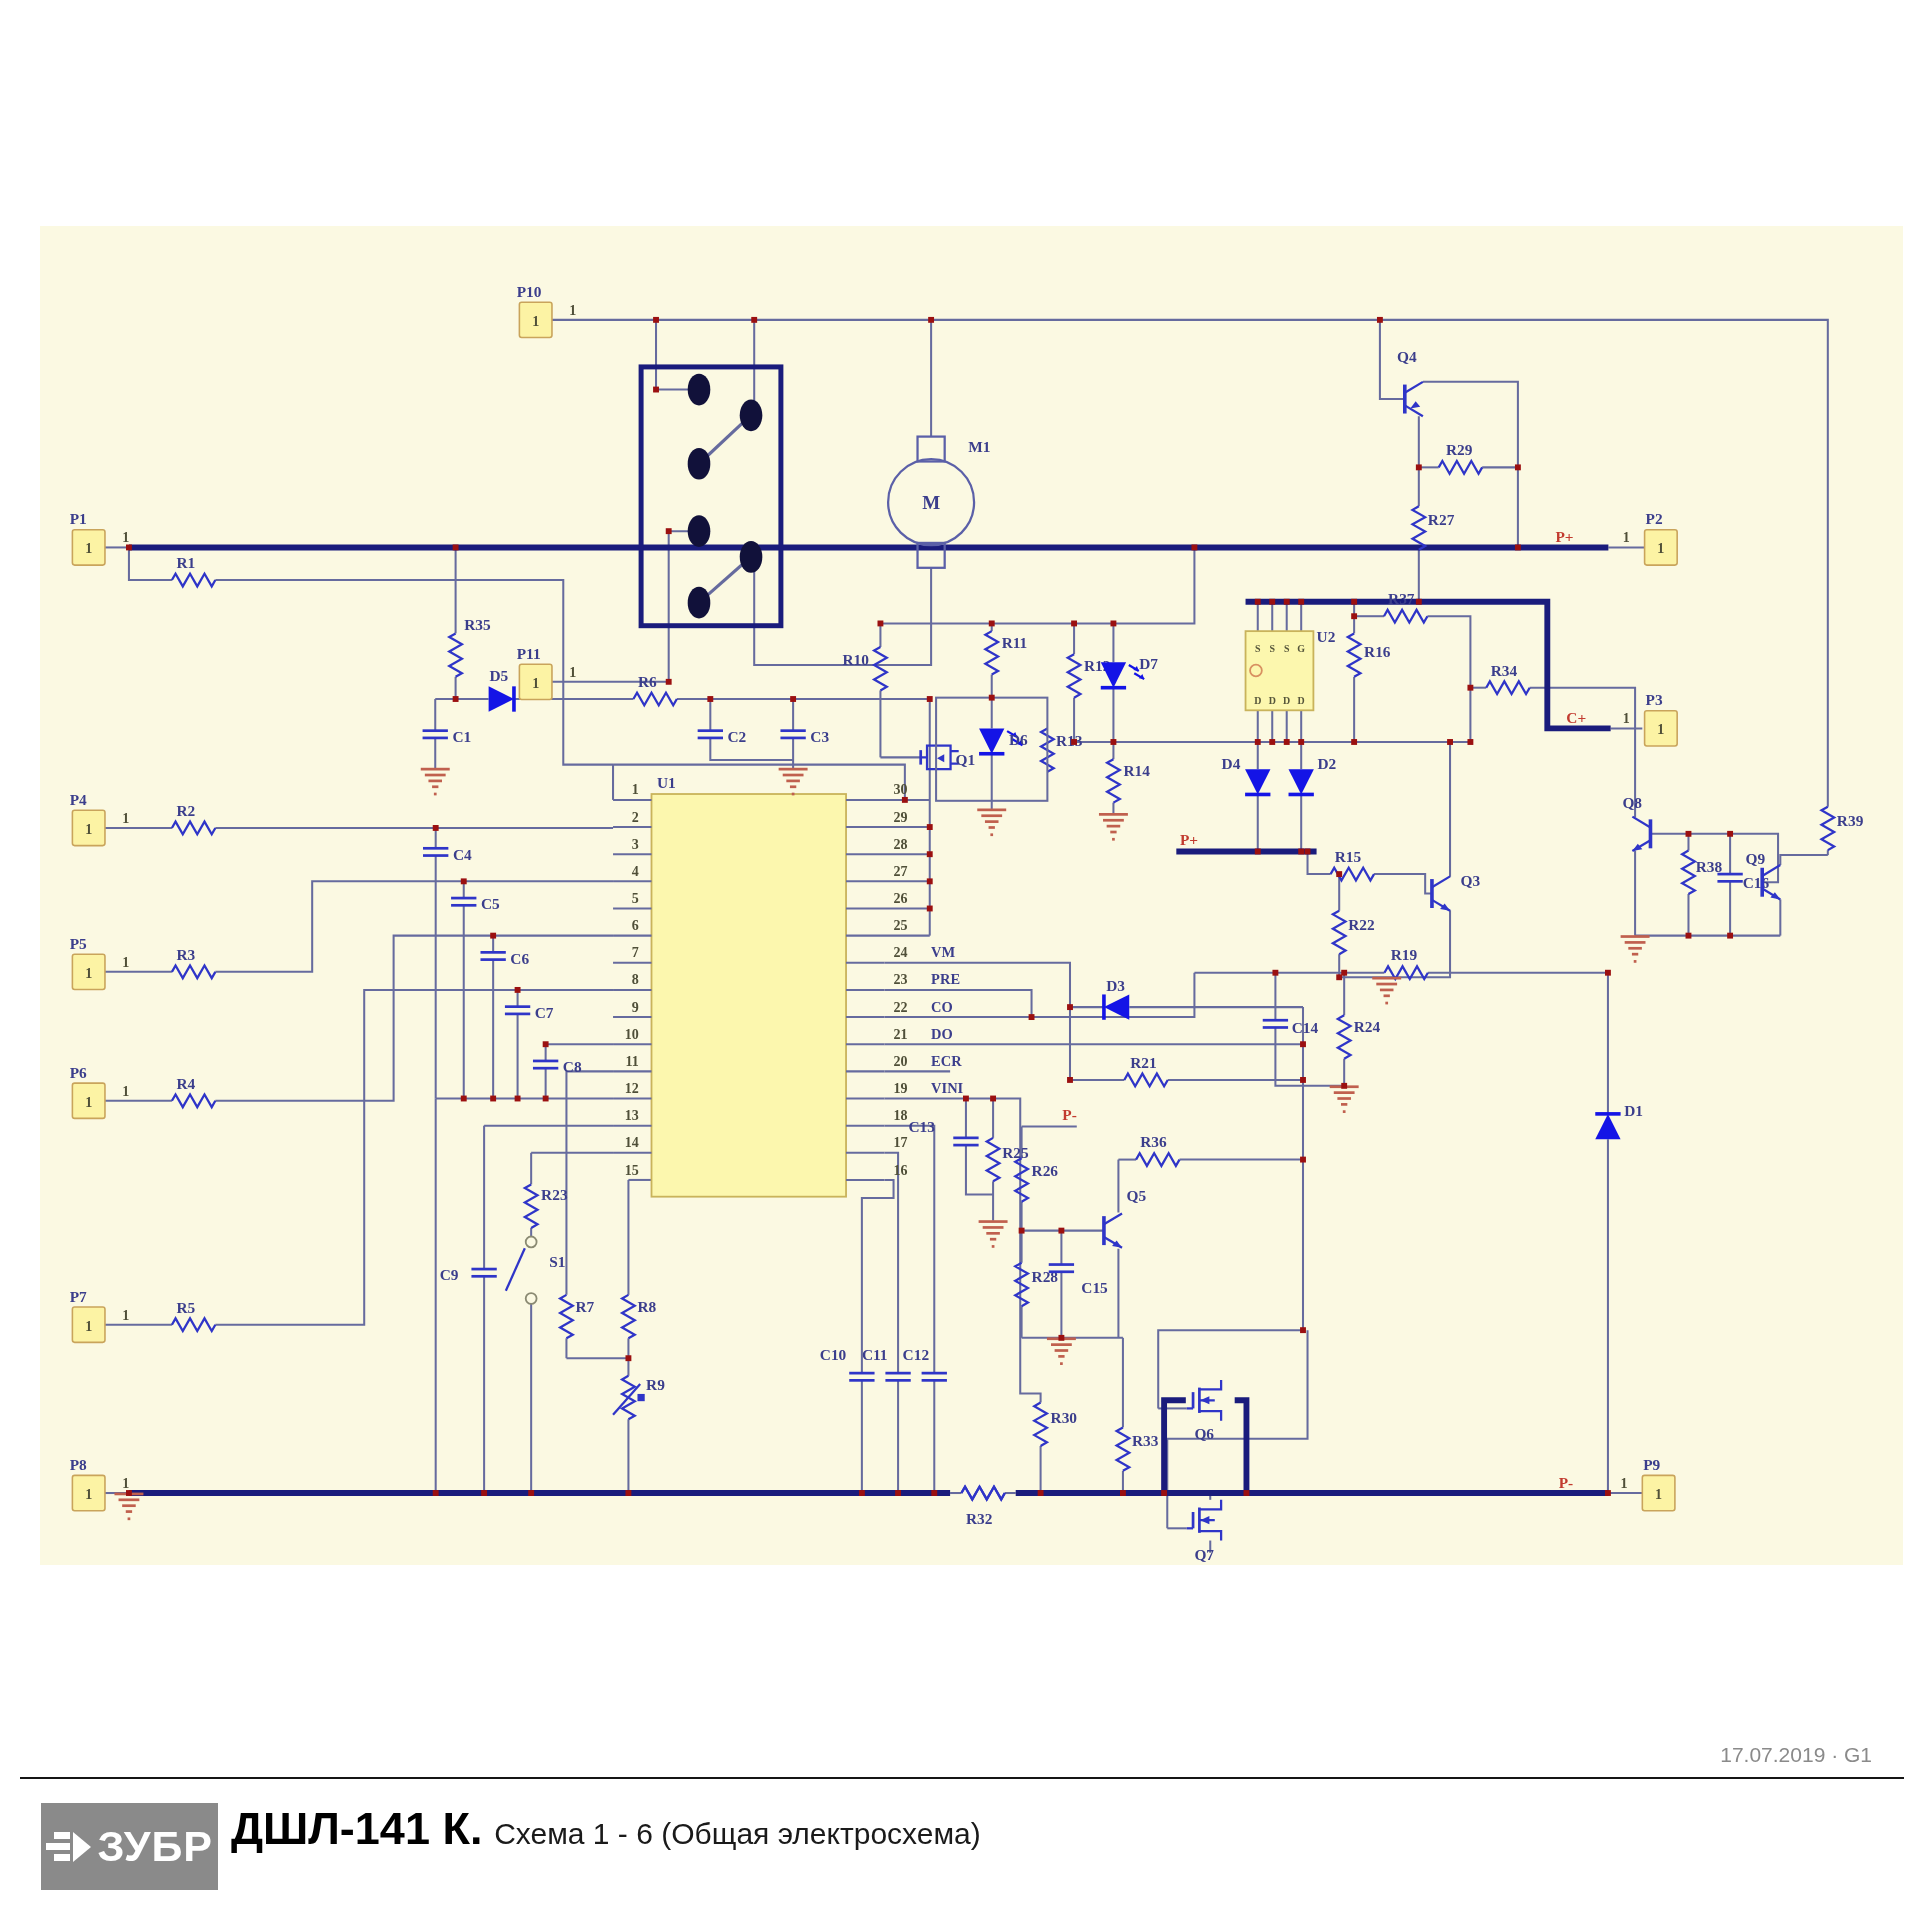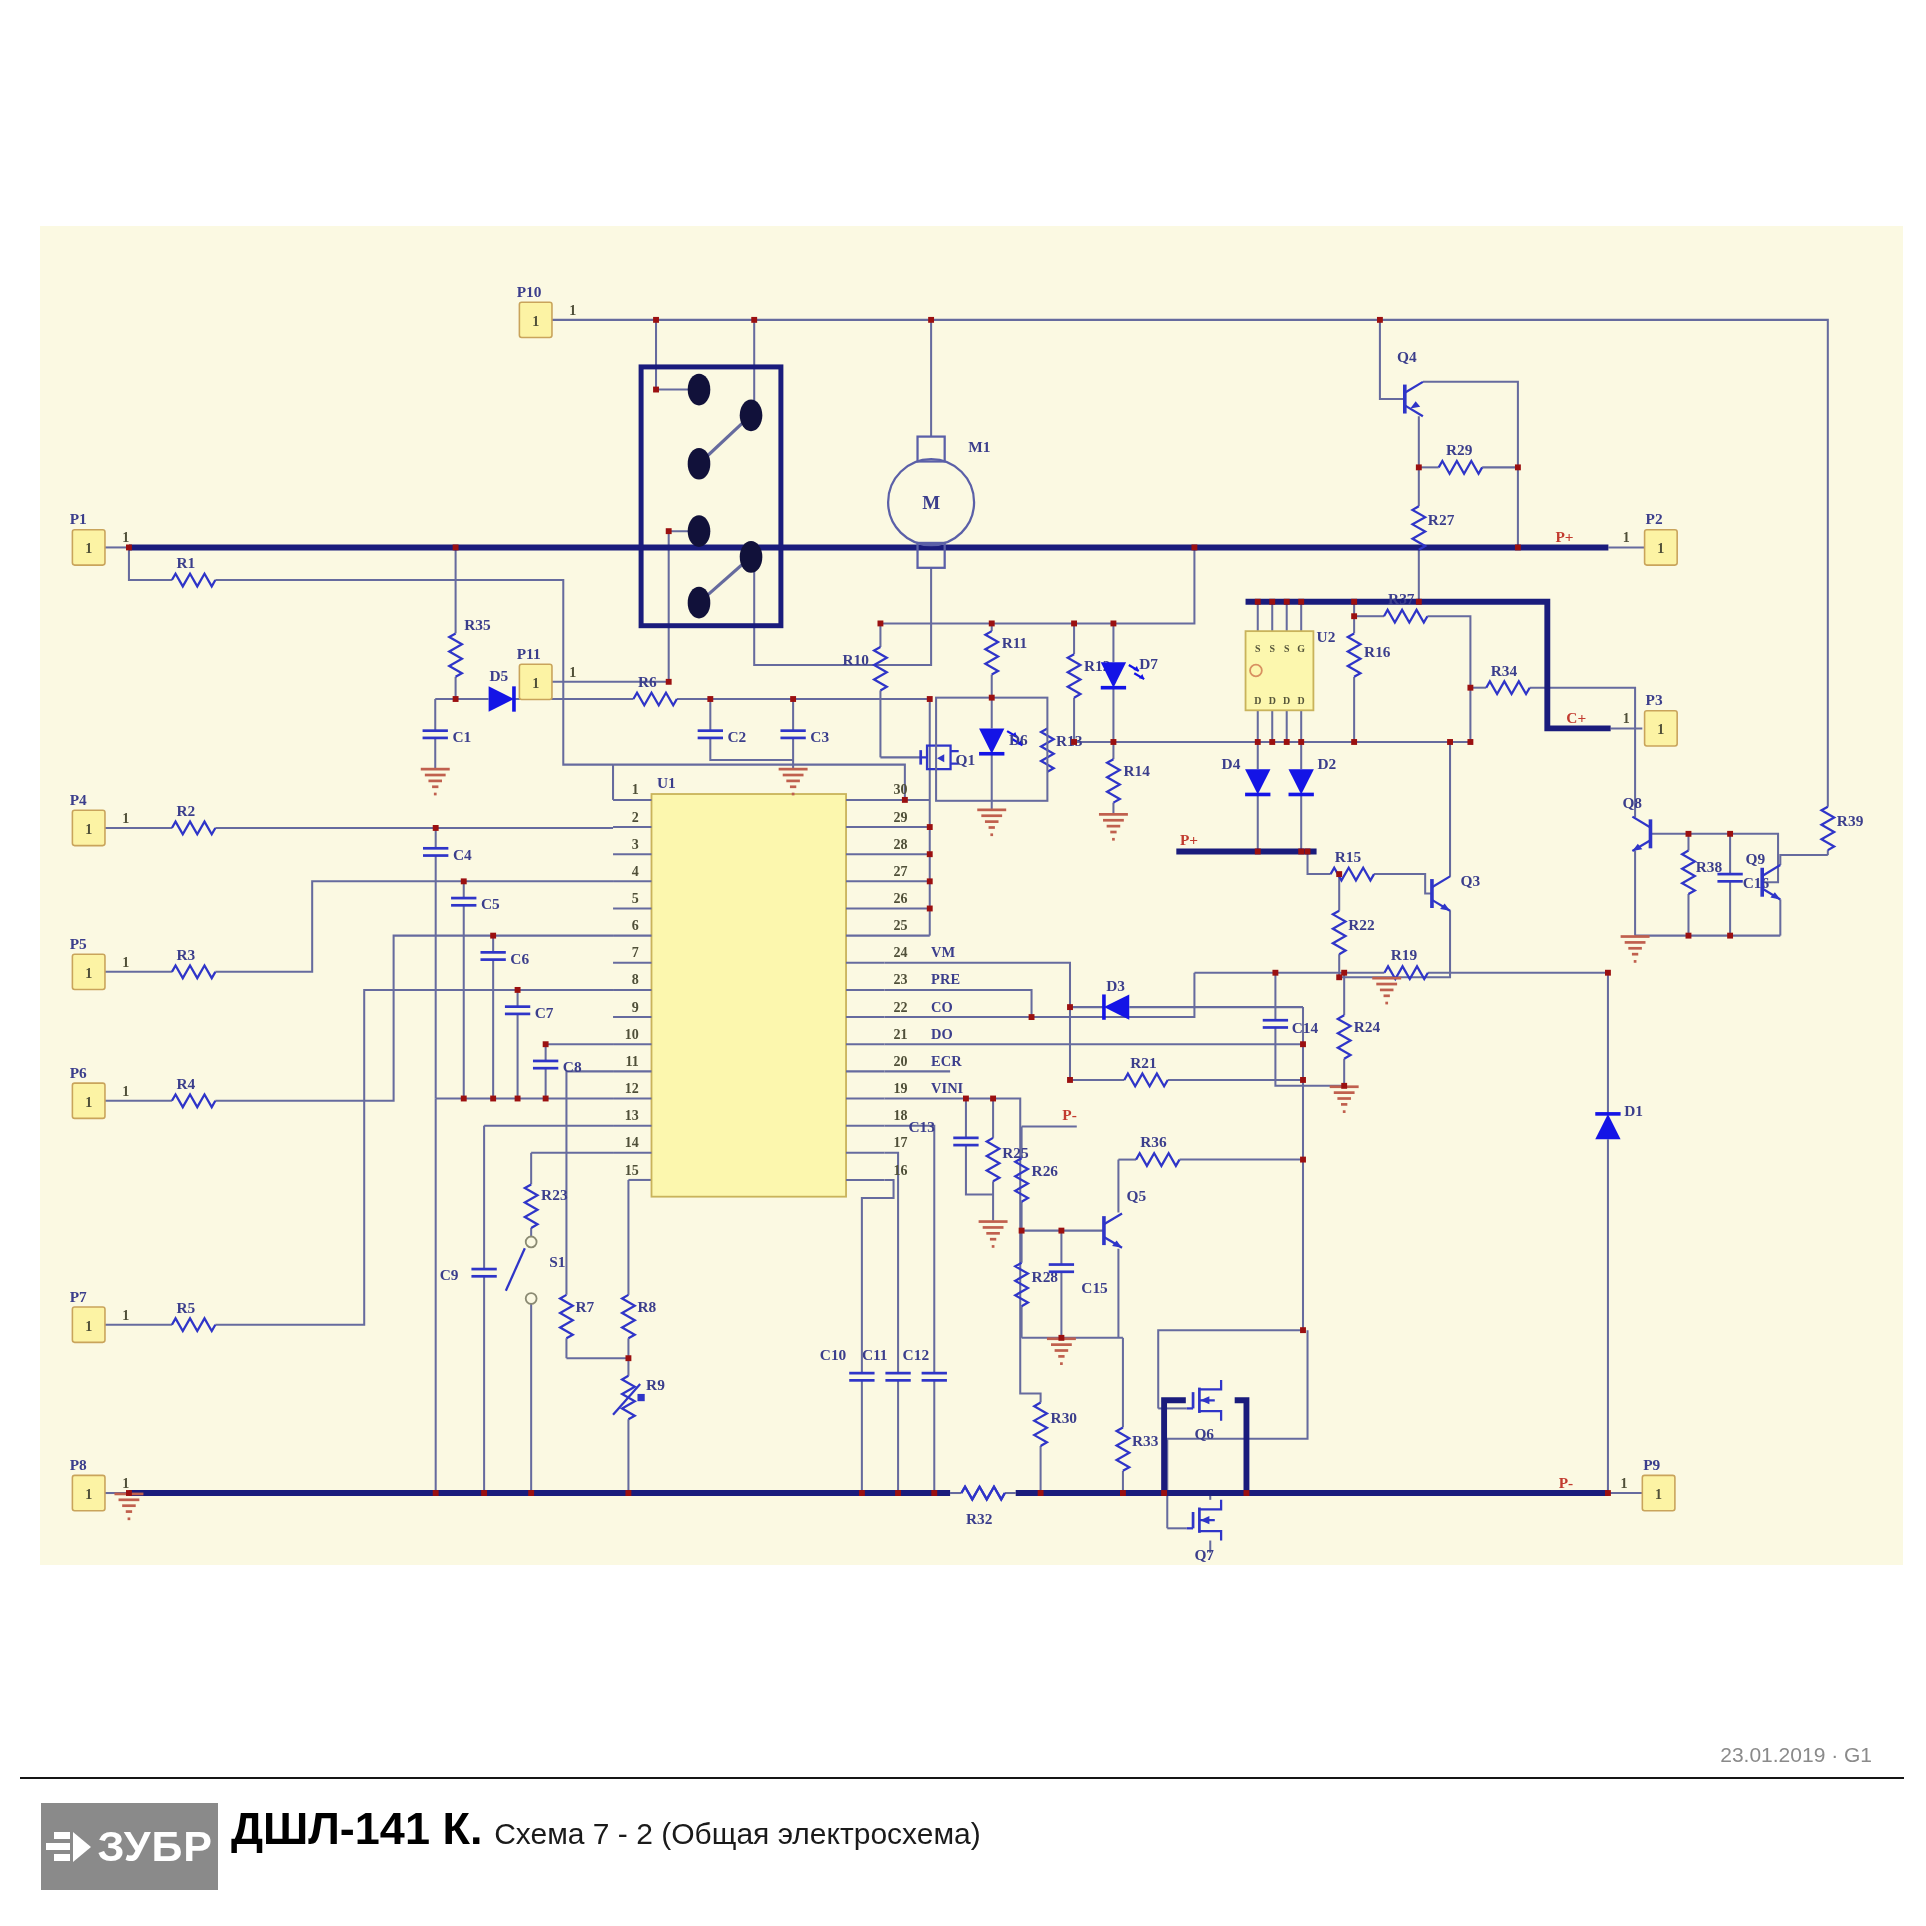--- a/index.html
+++ b/index.html
@@ -844,32 +844,32 @@
       <rect x="2185.5" y="1535.5" width="13" height="13" fill="#9B1010"></rect>
       <rect x="1939.5" y="1371.5" width="13" height="13" fill="#9B1010"></rect>
       <rect x="3725.5" y="1836.5" width="13" height="13" fill="#9B1010"></rect>
       <rect x="3817.5" y="1836.5" width="13" height="13" fill="#9B1010"></rect>
       <rect x="3725.5" y="2061.5" width="13" height="13" fill="#9B1010"></rect>
       <rect x="3817.5" y="2061.5" width="13" height="13" fill="#9B1010"></rect>
       <rect x="278.5" y="3293.5" width="13" height="13" fill="#9B1010"></rect>
       <rect x="1471.5" y="1500.5" width="13" height="13" fill="#9B1010"></rect>
     </svg>
 
-  <div id="date-note">23.01.2019 · G1</div>
+  <div id="date-note">17.07.2019 · G1</div>
   <div id="footer-line"></div>
 
   <div id="footer">
     <div id="logo-box">
       <span class="bars">
           <i class="b1"></i>
           <i class="b2"></i>
           <i class="b3"></i>
         </span>
       <span class="tri"></span>
       <span id="logo-text">ЗУБР</span>
     </div>
     <div id="title-wrap">
       <span id="doc-title">ДШЛ-141 К.</span>
-      <span id="doc-subtitle">Схема 7 - 2 (Общая электросхема)</span>
+      <span id="doc-subtitle">Схема 1 - 6 (Общая электросхема)</span>
     </div>
   </div>
 </div>
 
 
 </body></html>

